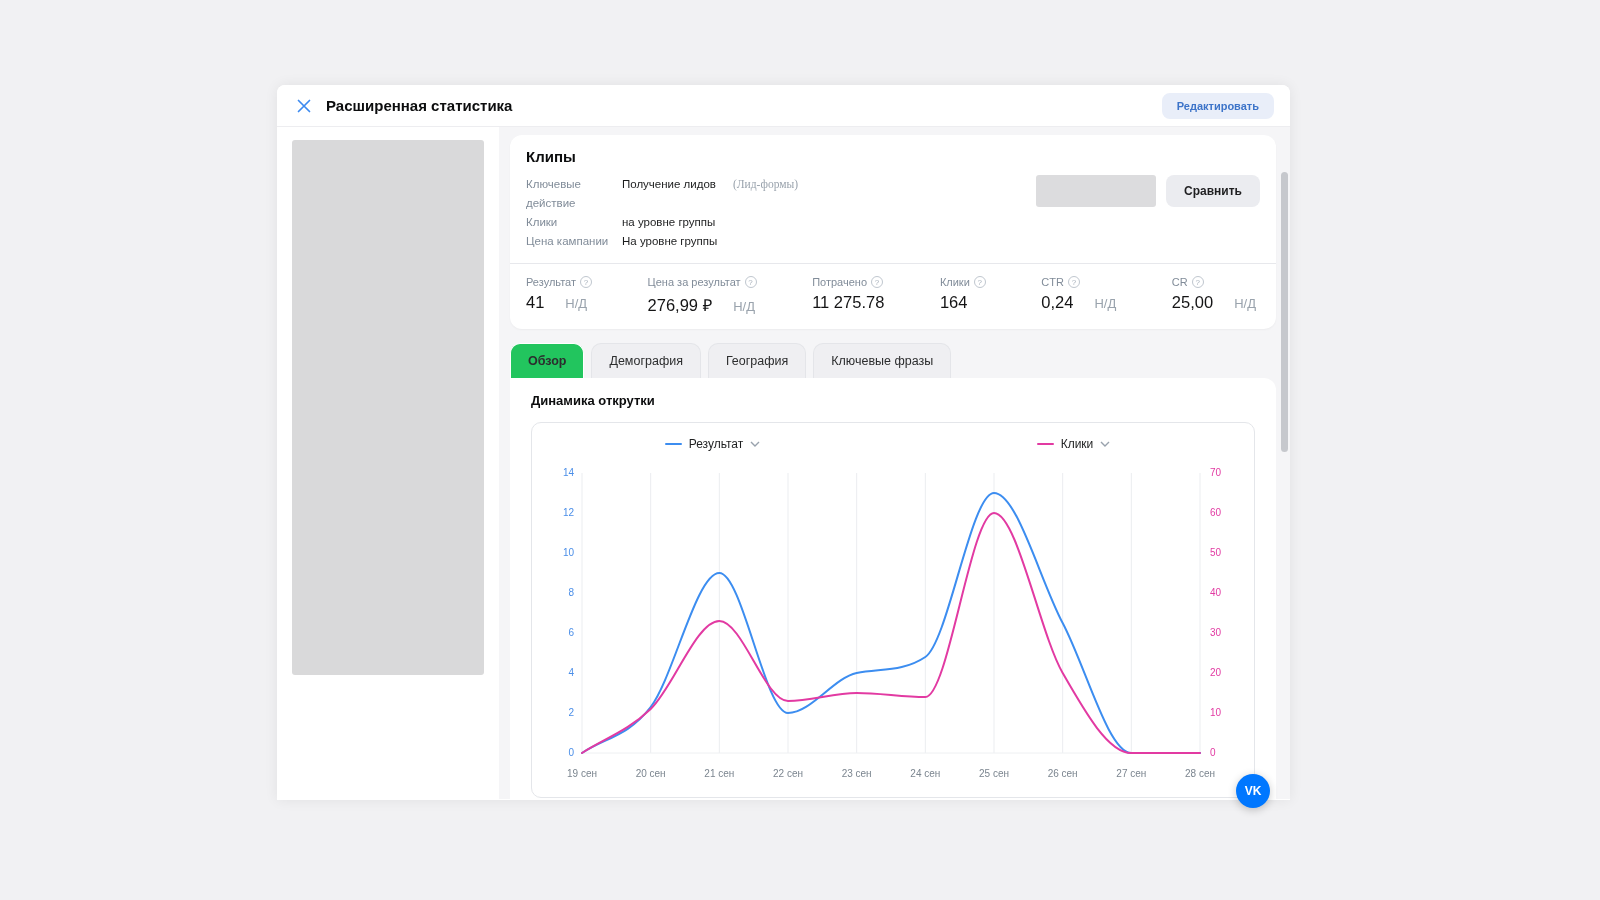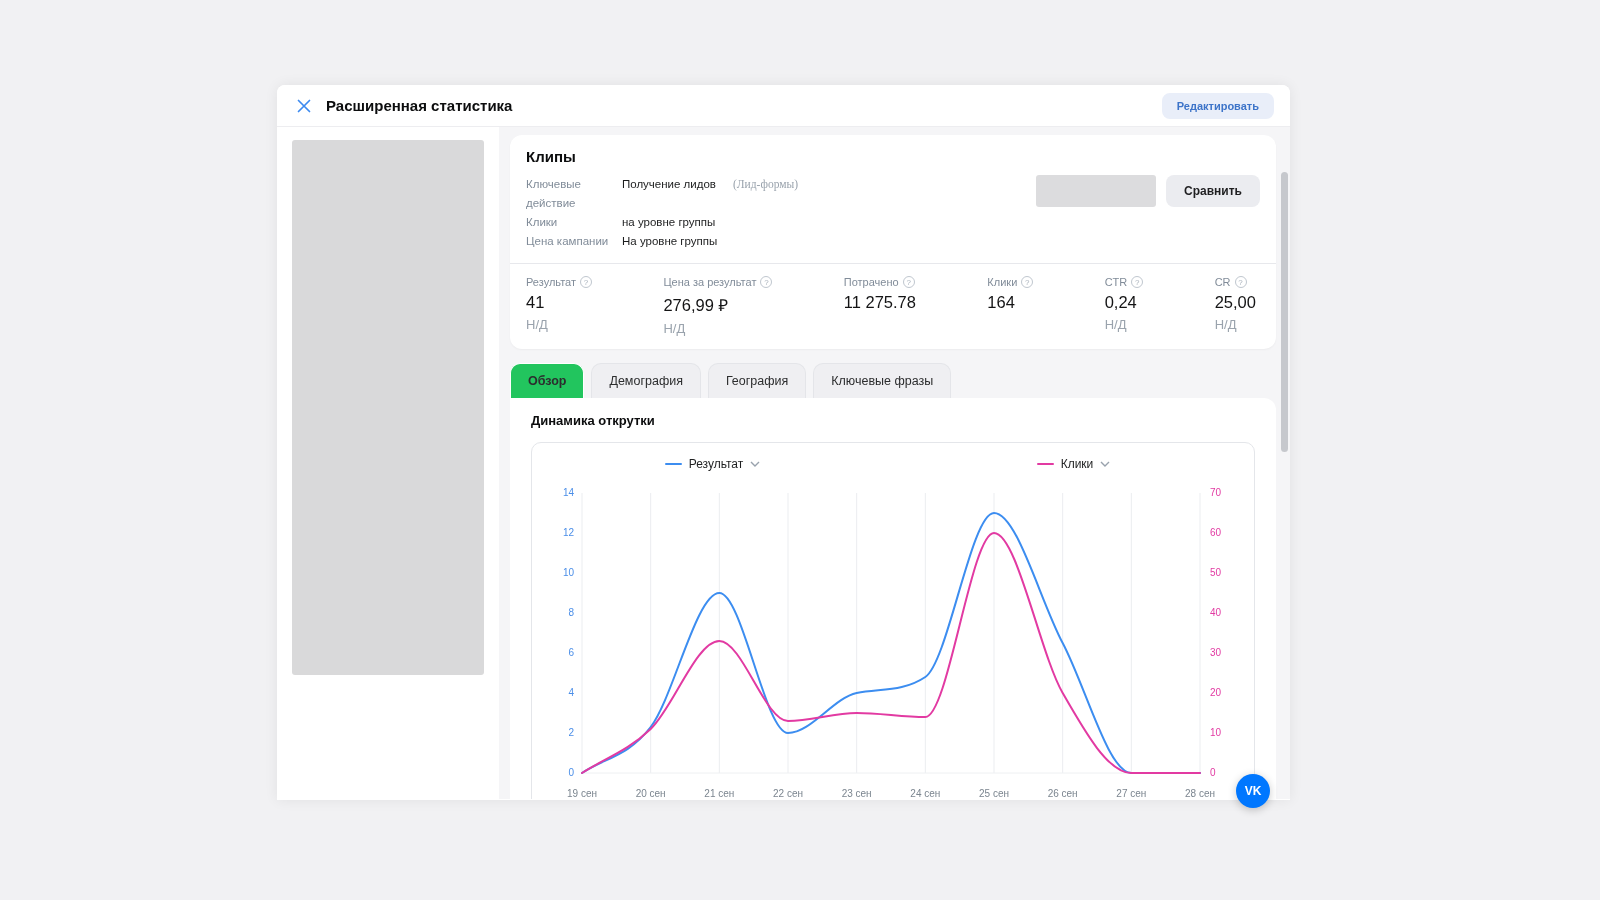--- a/index.html
+++ b/index.html
@@ -56,21 +56,21 @@
   }
   .card-divider { height: 1px; background: #e7e8ec; margin: 12px -16px; }
   .stats-row { display: flex; justify-content: space-between; padding-right: 4px; }
   .stat-label-row { display: flex; align-items: center; gap: 4px; font-size: 11px; color: #818c99; }
   .q-icon {
     width: 12px; height: 12px; border-radius: 50%;
     border: 1px solid #c0c7cf; color: #aab2bc; font-size: 8px;
     display: inline-flex; align-items: center; justify-content: center;
     cursor: pointer; flex: none;
   }
-  .stat-value-row { margin-top: 5px; display: flex; align-items: baseline; gap: 5px; flex-direction: column; }
+  .stat-value-row { margin-top: 5px; display: flex; align-items: baseline; gap: 21px; }
   .stat-value { font-size: 16.5px; color: #141415; }
   .stat-suffix { font-size: 13px; color: #9aa3ad; }
 
   .tabs { display: flex; gap: 7px; margin-top: 14px; align-items: flex-end; }
   .tab {
     padding: 10px 17px; font-size: 12.5px; color: #2c2d2e;
     border-radius: 10px 10px 0 0; background: #efeff2;
     border: 1px solid #e4e5e9; border-bottom: none; cursor: pointer;
   }
   .tab.active { background: #22c55e; border-color: #fff; font-weight: bold; }

